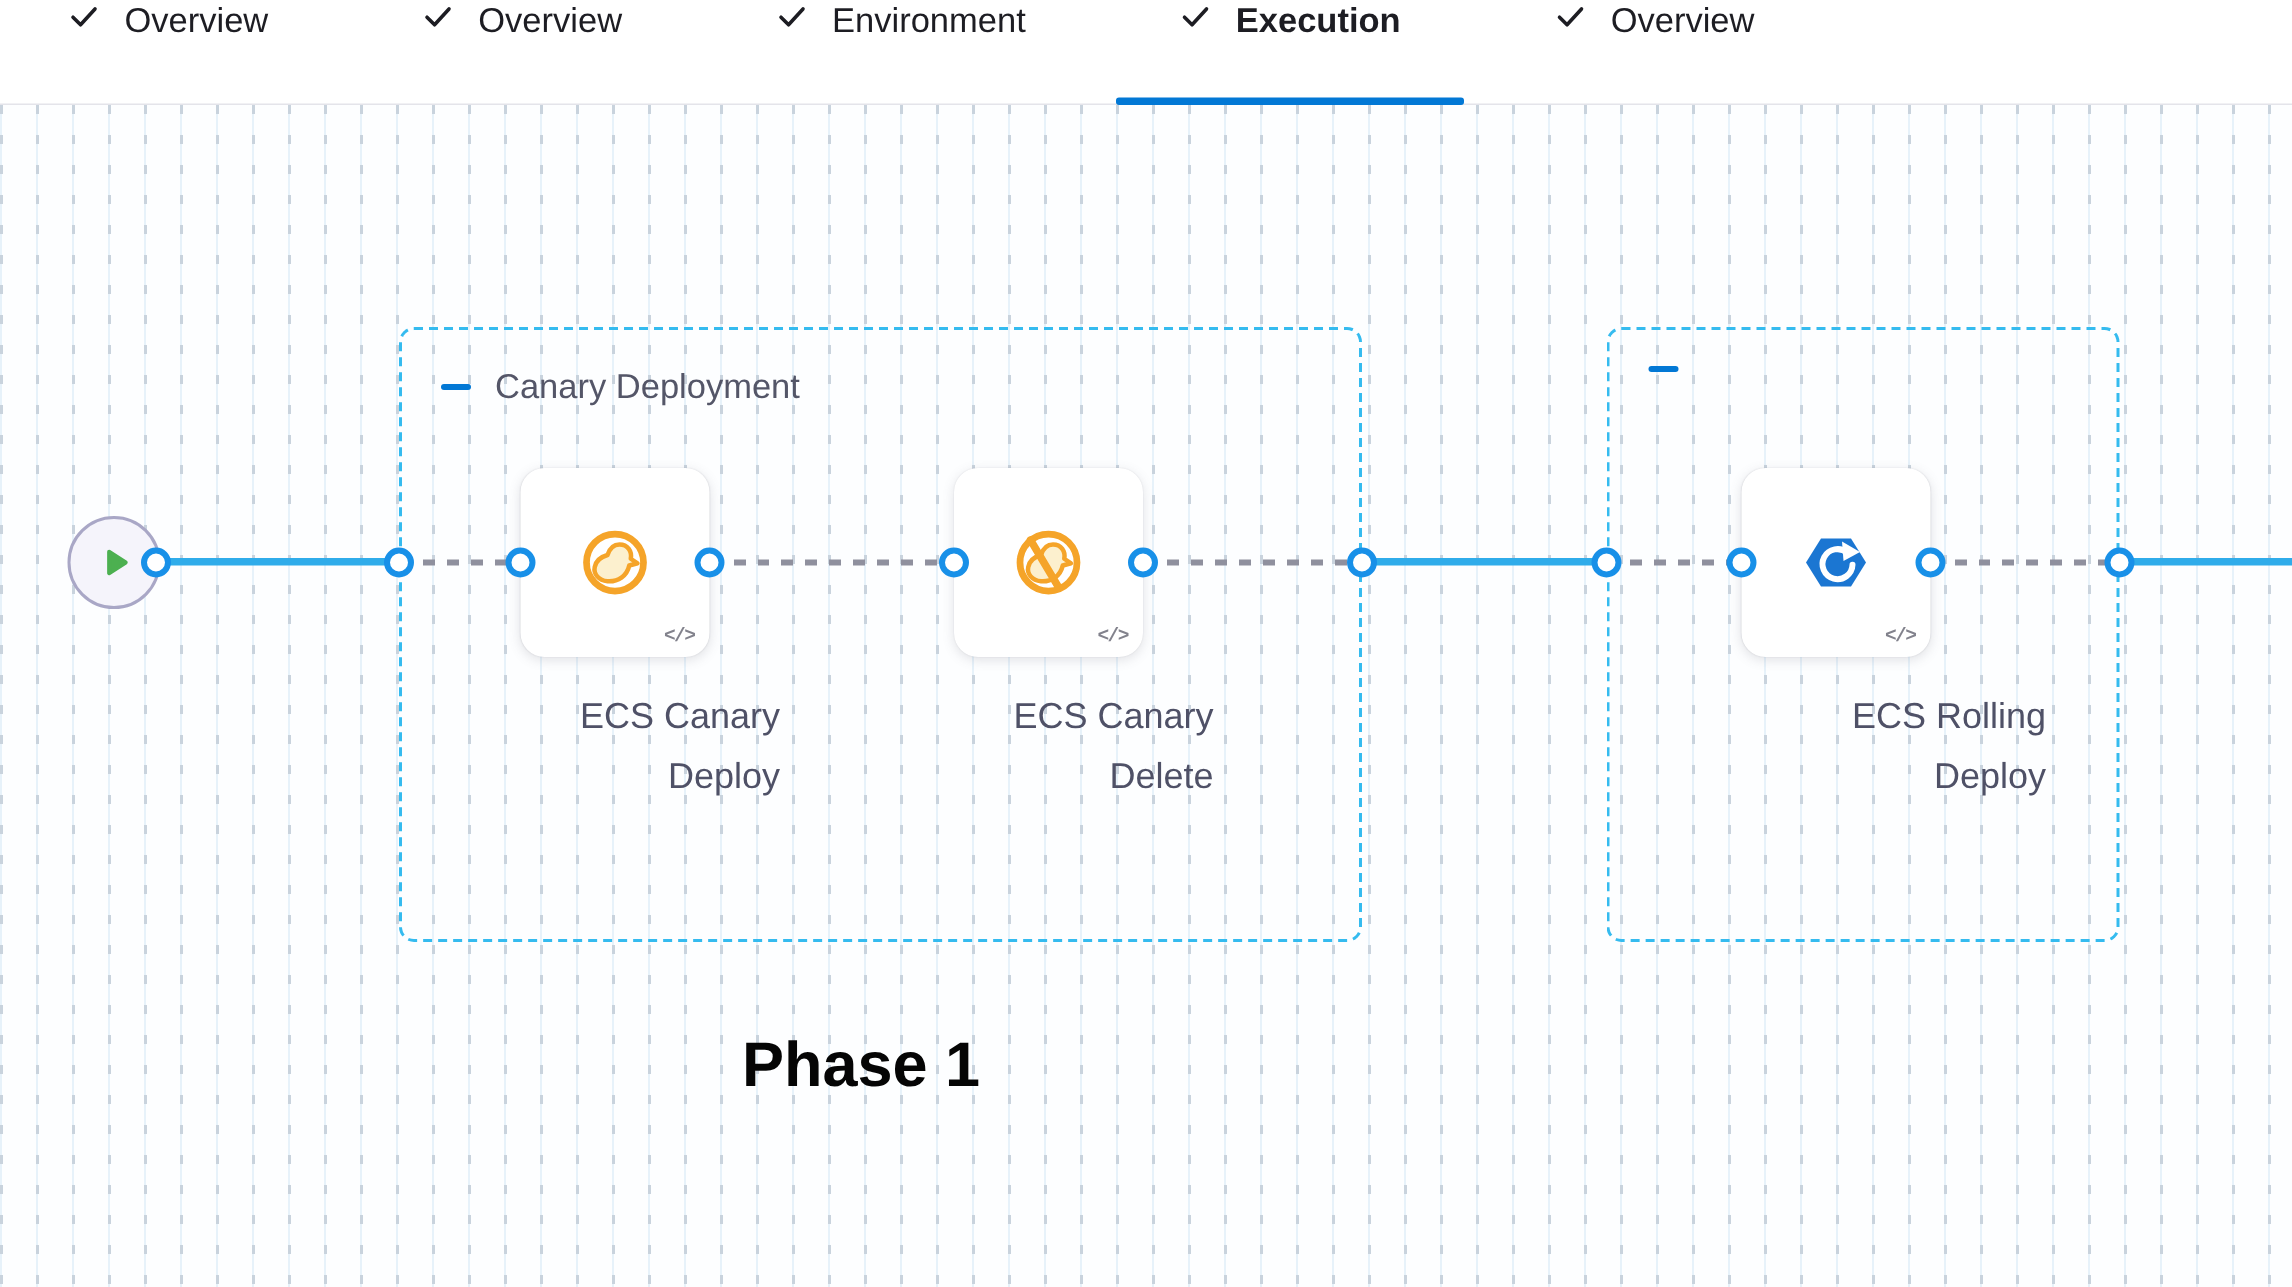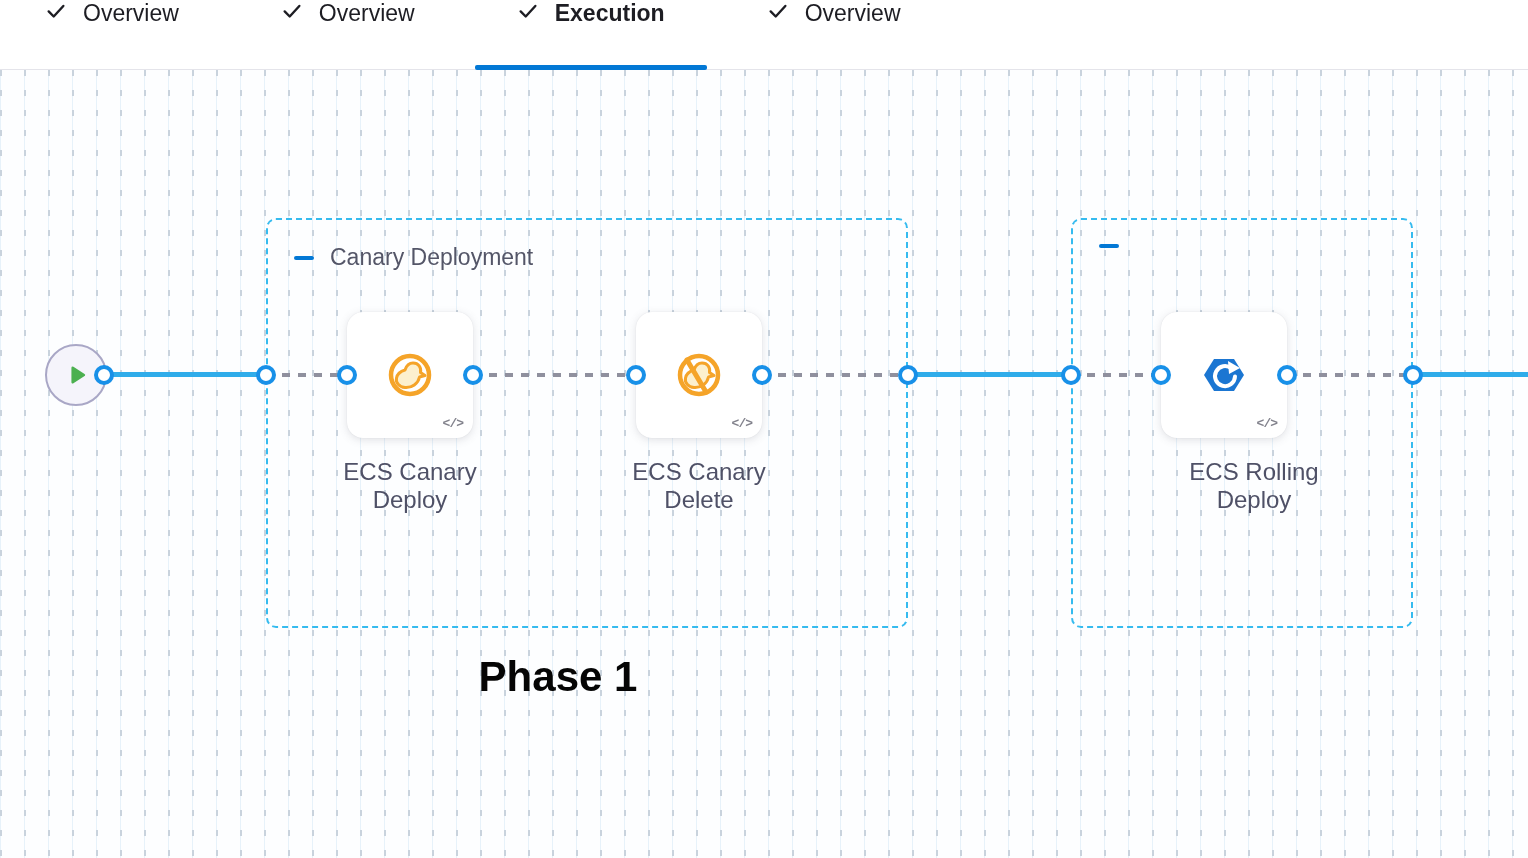--- a/index.html
+++ b/index.html
@@ -44,22 +44,22 @@
   .group-label{font-size:23px;font-weight:500;color:#545668;}
 
   
   .card{position:absolute;top:242px;width:126px;height:126px;background:#fff;border-radius:16px;
     box-shadow:0 2px 8px rgba(96,97,112,.18), 0 0 1px rgba(40,41,61,.12);
     display:flex;align-items:center;justify-content:center;z-index:3;cursor:pointer;}
   .code-badge{position:absolute;right:10px;bottom:7px;font-size:13px;font-weight:700;
     color:#82828c;font-family:"Liberation Mono",monospace;letter-spacing:-1px;}
 
   
-  .step-label{position:absolute;top:388px;width:220px;text-align:center;font-size:24px;
-    line-height:28px;font-weight:500;color:#4f5167;white-space:pre-line;z-index:3;}
+  .step-label{position:absolute;top:388px;width:220px;text-align:right;font-size:24px;
+    line-height:40px;font-weight:500;color:#4f5167;white-space:pre-line;z-index:3;}
   .phase-label{position:absolute;top:583px;width:300px;text-align:center;
     font-size:42px;font-weight:700;color:#050505;z-index:3;}
 </style>
 </head>
 <body>
 
 <div class="tabbar">
   <div class="tab">
     <span class="chk">
       <svg width="22" height="22" viewBox="0 0 24 24">
@@ -68,20 +68,28 @@
     </span>
     <span>Overview</span>
   </div>
   <div class="tab">
     <span class="chk">
       <svg width="22" height="22" viewBox="0 0 24 24">
           <path d="M4 12.5 9.5 18 20 6.5" fill="none" stroke="#1d1d23" stroke-width="2.6" stroke-linecap="round" stroke-linejoin="round"></path>
         </svg>
     </span>
     <span>Overview</span>
+  </div>
+  <div class="tab">
+    <span class="chk">
+      <svg width="22" height="22" viewBox="0 0 24 24">
+          <path d="M4 12.5 9.5 18 20 6.5" fill="none" stroke="#1d1d23" stroke-width="2.6" stroke-linecap="round" stroke-linejoin="round"></path>
+        </svg>
+    </span>
+    <span>Environment</span>
   </div>
   <div class="tab active">
     <span class="chk">
       <svg width="22" height="22" viewBox="0 0 24 24">
           <path d="M4 12.5 9.5 18 20 6.5" fill="none" stroke="#1d1d23" stroke-width="2.6" stroke-linecap="round" stroke-linejoin="round"></path>
         </svg>
     </span>
     <span>Execution</span>
   </div>
   <div class="tab">
@@ -162,15 +170,15 @@
   <div class="port" style="left:1277px;"></div>
   <div class="port" style="left:1403px;"></div>
 
   <div class="step-label" style="left:300px;">ECS Canary
 Deploy</div>
   <div class="step-label" style="left:589px;">ECS Canary
 Delete</div>
   <div class="step-label" style="left:1144px;">ECS Rolling
 Deploy</div>
 
-  <div class="phase-label" style="left:408px;">Phase 1</div>
+  <div class="phase-label" style="left:424px;margin-top:33px;">Phase 1</div>
 
 </div>
 
 </body></html>

